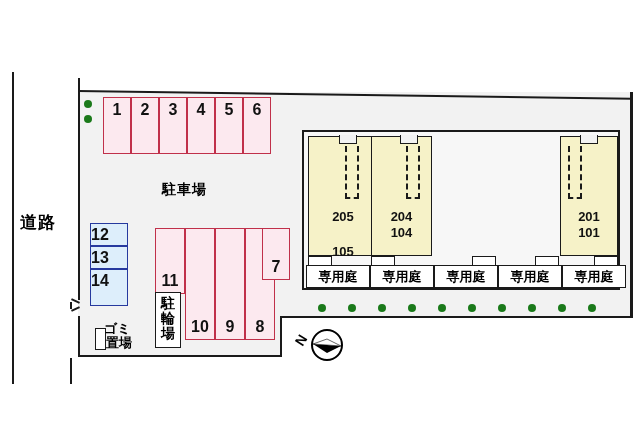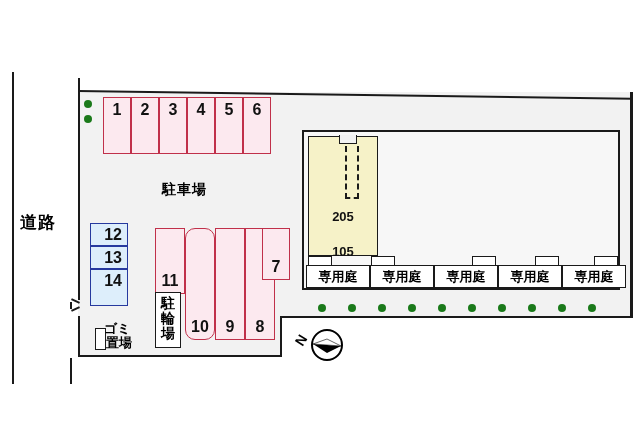--- a/index.html
+++ b/index.html
@@ -63,21 +63,21 @@
 
   
   .bstall {
     position: absolute;
     background: #ddeefb;
     border: 1.5px solid #26399e;
     box-sizing: border-box;
     color: #111111;
     font-size: 16px;
     font-weight: 700;
-    text-align: right;
+    text-align: left;
     padding-right: 5px;
     line-height: 21px;
   }
 
   
   .building-outline {
     position: absolute;
     border: 2px solid #1a1a1a;
     box-sizing: border-box;
     background: #f7f7f7;
@@ -230,21 +230,21 @@
       <span class="num">6</span>
     </div>
   </div>
 
   <div class="jp-label parking-label" style="left:162px; top:182px;">駐車場</div>
 
   <div>
     <div class="stall bottom" style="left:155px; top:228px; width:30px; height:66px;">
       <span class="num">11</span>
     </div>
-    <div class="stall bottom" style="left:185px; top:228px; width:30px; height:112px;border-radius:10px;">
+    <div class="stall bottom" style="left:185px; top:228px; width:30px; height:112px;">
       <span class="num">10</span>
     </div>
     <div class="stall bottom" style="left:215px; top:228px; width:30px; height:112px;">
       <span class="num">9</span>
     </div>
     <div class="stall bottom" style="left:245px; top:228px; width:30px; height:112px;">
       <span class="num">8</span>
     </div>
     <div class="stall bottom" style="left:262px; top:228px; width:28px; height:52px;">
       <span class="num">7</span>
@@ -271,29 +271,41 @@
 
   <div class="unit" style="left:308px; top:136px; width:70px; height:120px;">
     <div class="unit-notch" style="left:30px; width:18px; height:9px;"></div>
     <div class="stair" style="left:36px; top:9px; width:14px; height:53px;"></div>
     <div class="unit-label" style="top:72px;">205</div>
     <div class="unit-label" style="top:88px;margin-top:19px;">105</div>
   </div>
   <div class="gap-notch" style="left:308px; top:256px; width:24px; height:10px;"></div>
   <div class="garden" style="left:306px; top:265px; width:64px; height:23px;">専用庭</div>
 
+  <div class="unit" style="left:371px; top:136px; width:61px; height:120px;">
+    <div class="unit-notch" style="left:28px; width:18px; height:9px;"></div>
+    <div class="stair" style="left:34px; top:9px; width:14px; height:53px;"></div>
+    <div class="unit-label" style="top:72px;">204</div>
+    <div class="unit-label" style="top:88px;">104</div>
+  </div>
   <div class="gap-notch" style="left:371px; top:256px; width:24px; height:10px;"></div>
   <div class="garden" style="left:370px; top:265px; width:64px; height:23px;">専用庭</div>
 
   <div class="gap-notch" style="left:472px; top:256px; width:24px; height:10px;"></div>
   <div class="garden" style="left:434px; top:265px; width:64px; height:23px;">専用庭</div>
 
   <div class="gap-notch" style="left:535px; top:256px; width:24px; height:10px;"></div>
   <div class="garden" style="left:498px; top:265px; width:64px; height:23px;">専用庭</div>
 
+  <div class="unit" style="left:560px; top:136px; width:58px; height:120px;">
+    <div class="unit-notch" style="left:19px; width:18px; height:9px;"></div>
+    <div class="stair" style="left:7px; top:9px; width:14px; height:53px;"></div>
+    <div class="unit-label" style="top:72px;">201</div>
+    <div class="unit-label" style="top:88px;">101</div>
+  </div>
   <div class="gap-notch" style="left:594px; top:256px; width:24px; height:10px;"></div>
   <div class="garden" style="left:562px; top:265px; width:64px; height:23px;">専用庭</div>
 
   <div>
     <div class="dot" style="left:318px; top:304px;"></div>
     <div class="dot" style="left:348px; top:304px;"></div>
     <div class="dot" style="left:378px; top:304px;"></div>
     <div class="dot" style="left:408px; top:304px;"></div>
     <div class="dot" style="left:438px; top:304px;"></div>
     <div class="dot" style="left:468px; top:304px;"></div>

